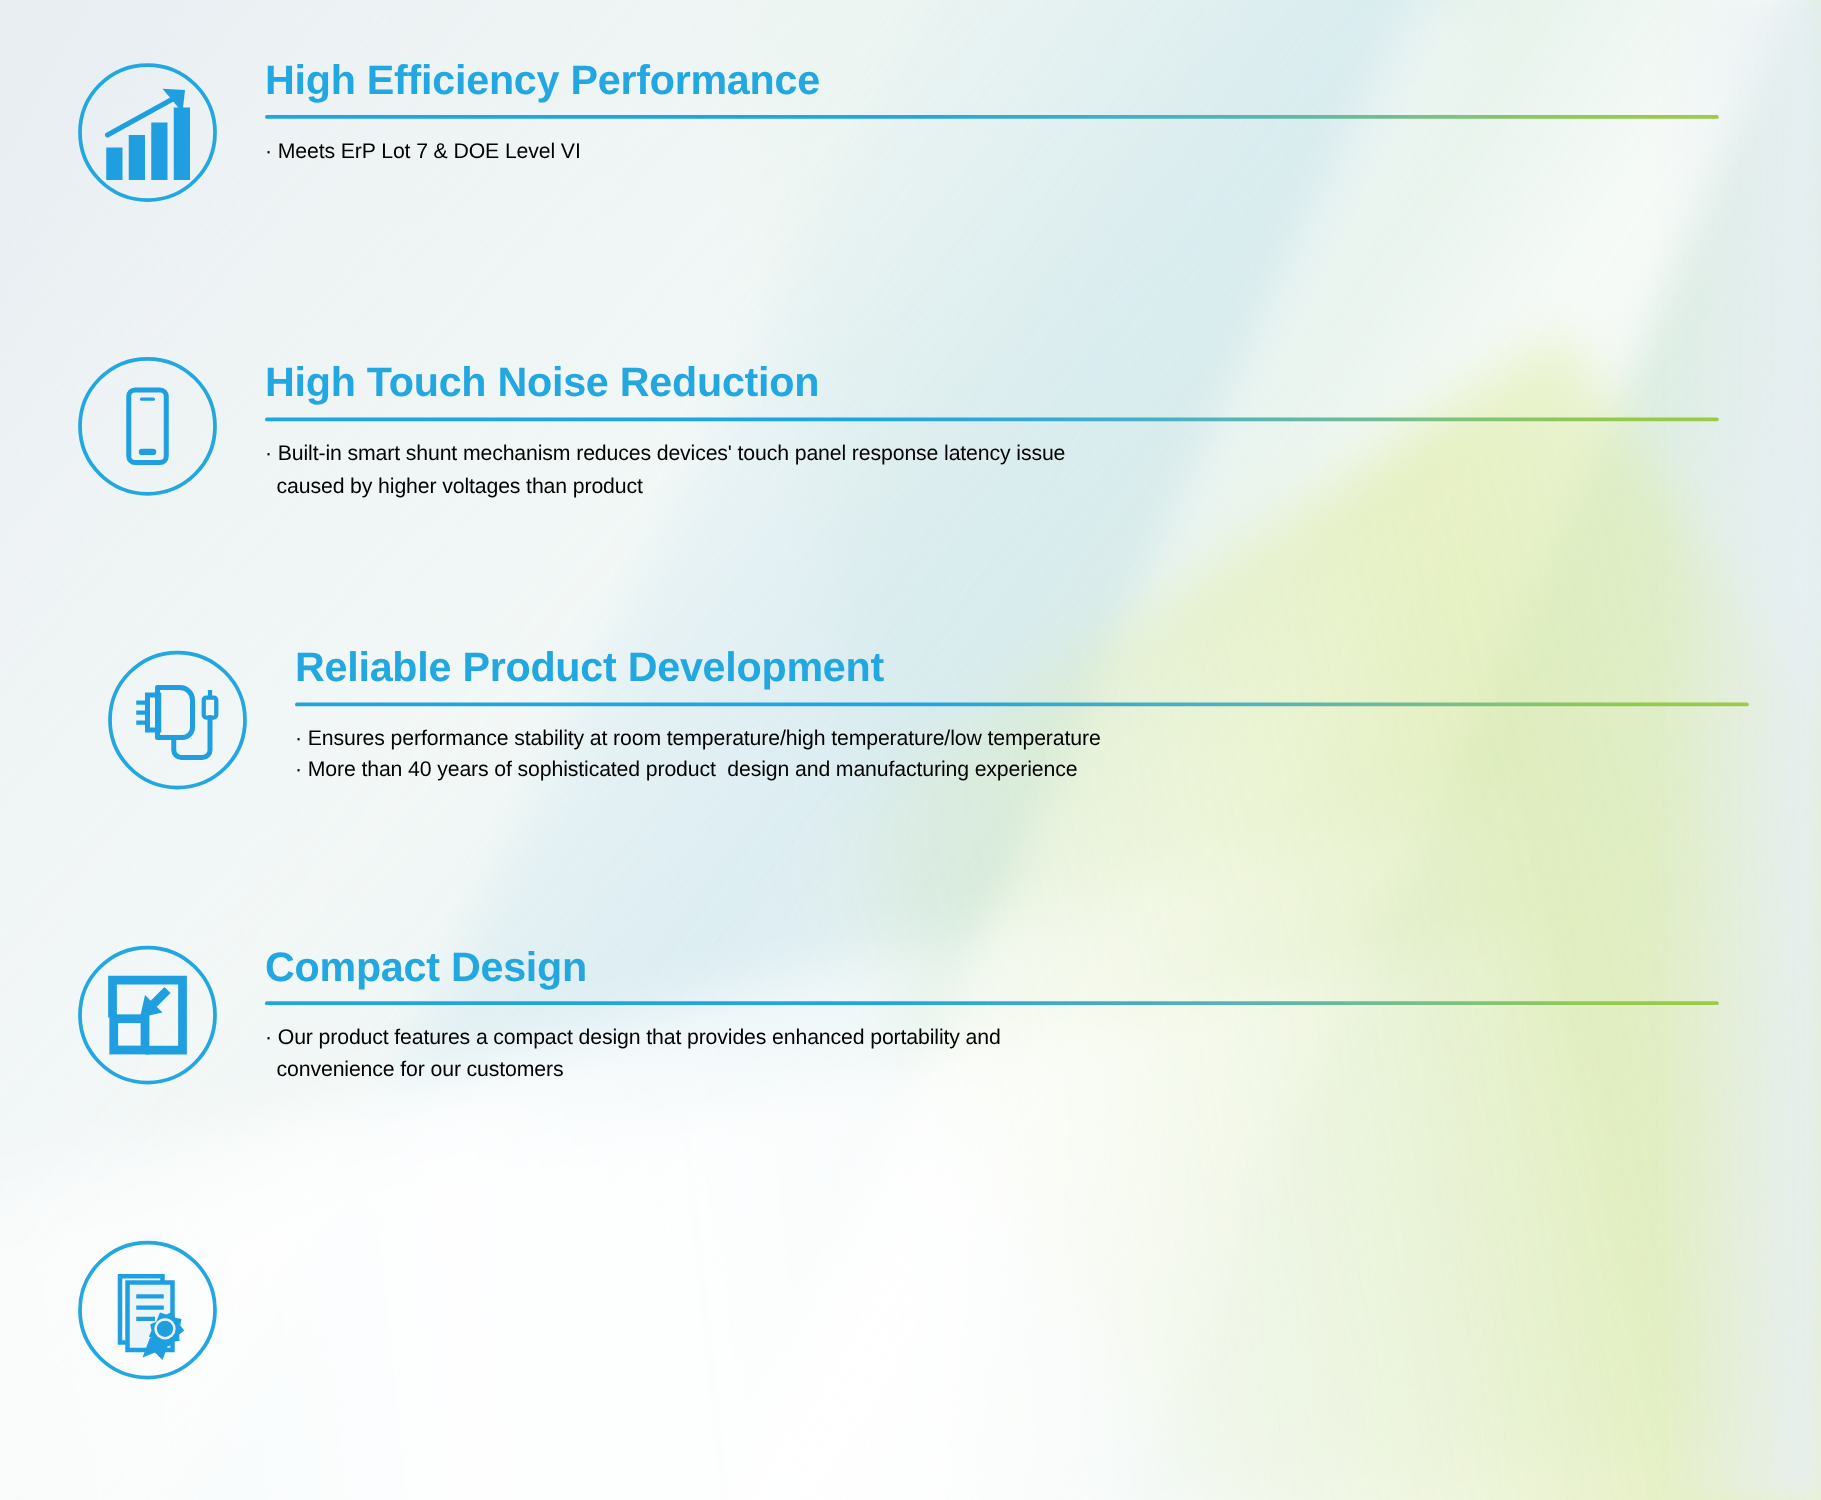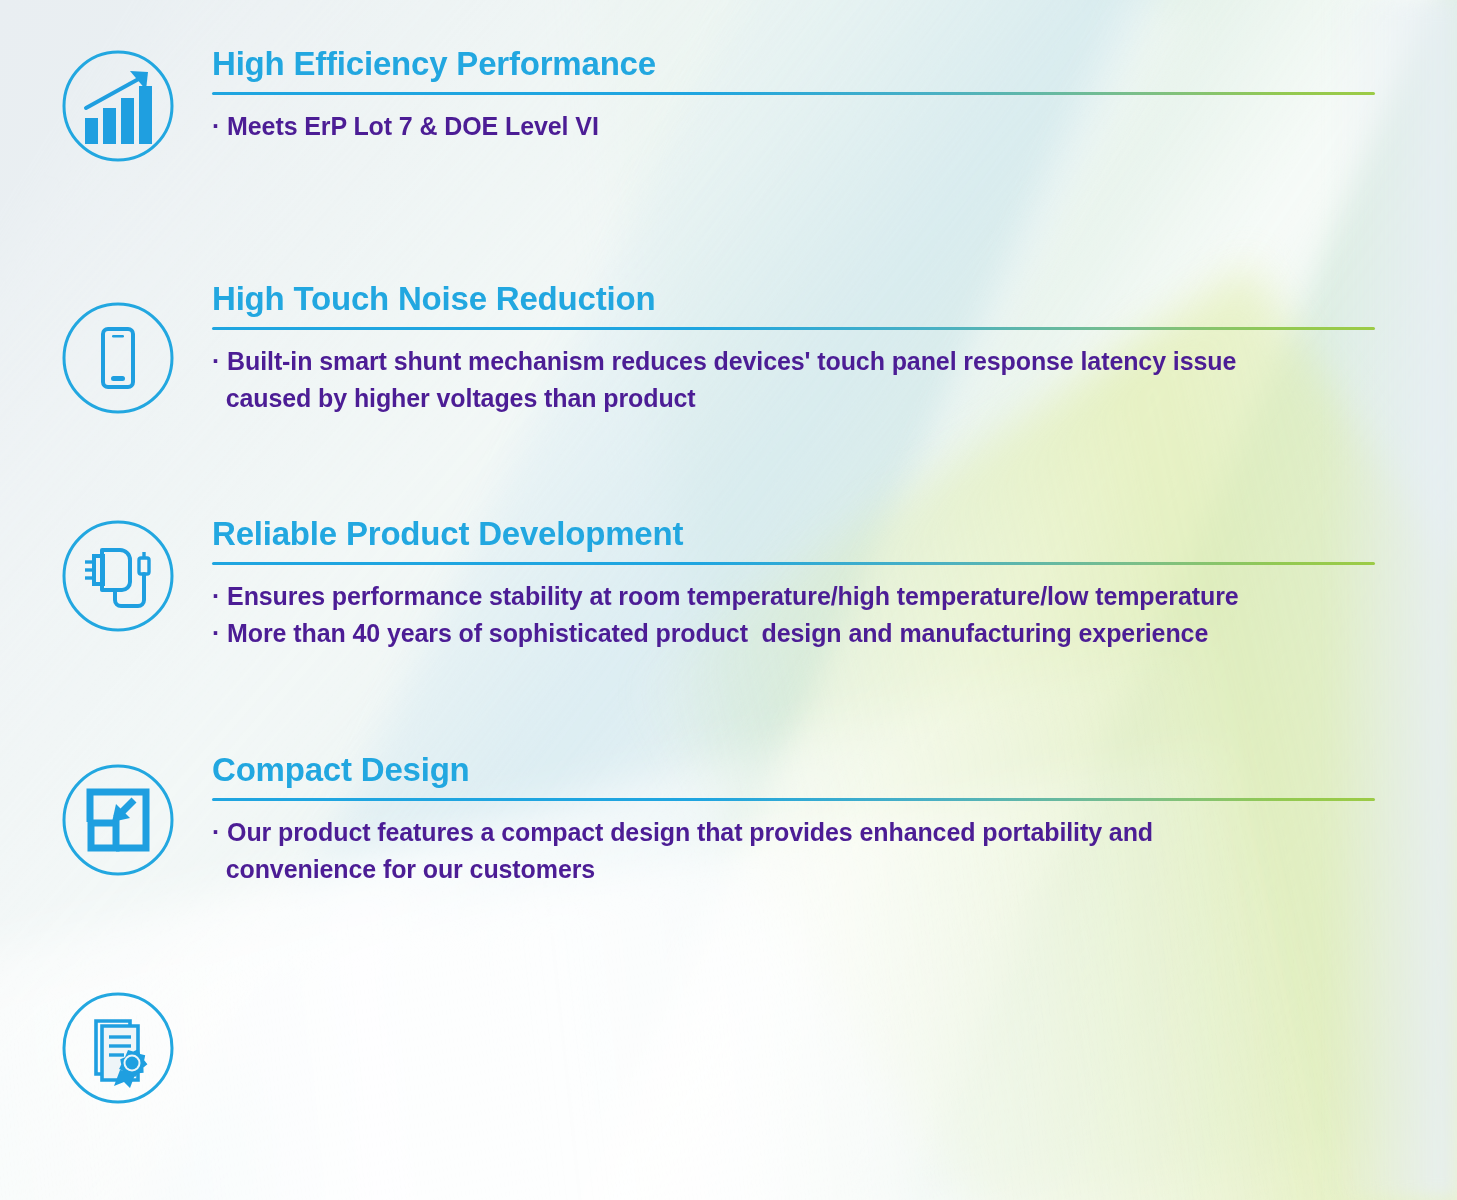--- a/index.html
+++ b/index.html
@@ -169,34 +169,33 @@
       #93c951 92%,
       #9ccb46 100%);
     border-radius:2px;
   }
 
   .feature-lines {
     margin-top:13px;
   }
 
   .feature-line {
-    color:#4c1d95;
-    font-size:25px;
+    color:#000000;
+    font-size:17px;
     line-height:1.5;
     letter-spacing:-0.1px;
     white-space:pre-wrap;
-    font-weight:bold;
   }
 
   .feature-line.indent-wrap { text-indent:0; }
 
   
   #feature-0 { top:46px; }
   #feature-1 { top:281px;align-items:flex-end; }
-  #feature-2 { top:516px; }
+  #feature-2 { top:516px;padding-left:24px; }
   #feature-3 { top:752px;align-items:center; }
   #feature-4 { top:988px; }
 </style>
 </head>
 <body>
 
 <div id="bg-root">
   <div class="bg-base"></div>
   <div class="bg-green-wash"></div>
   <div class="bg-streak-a"></div>

